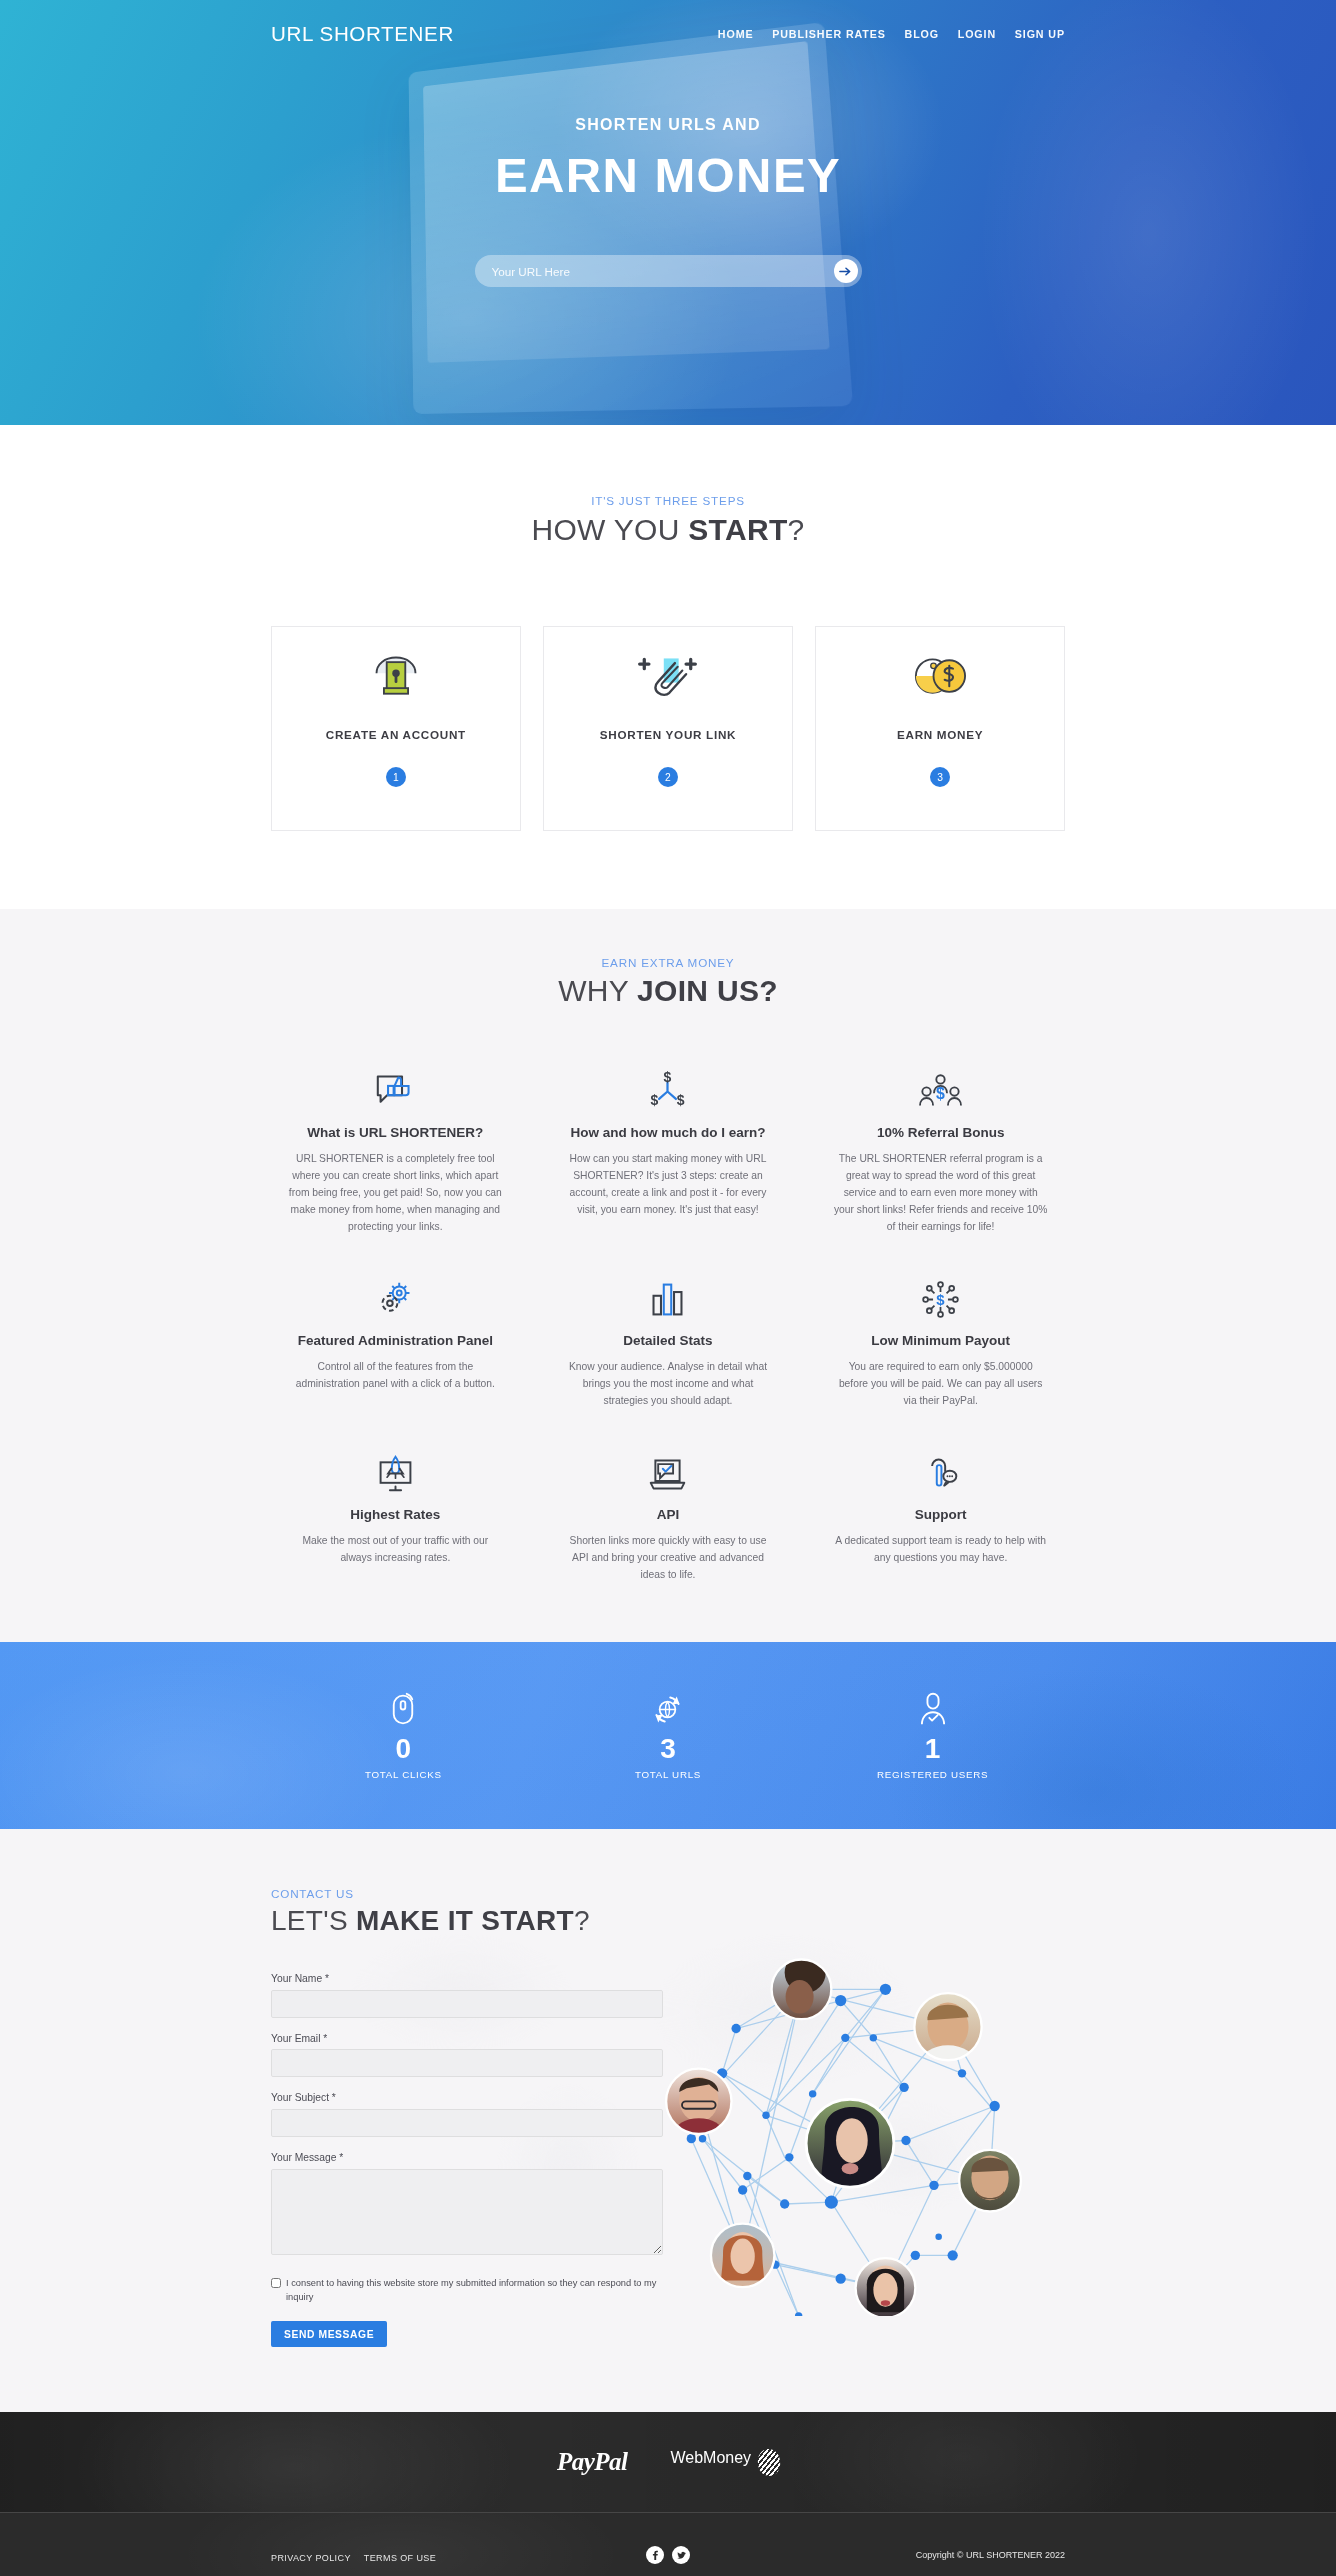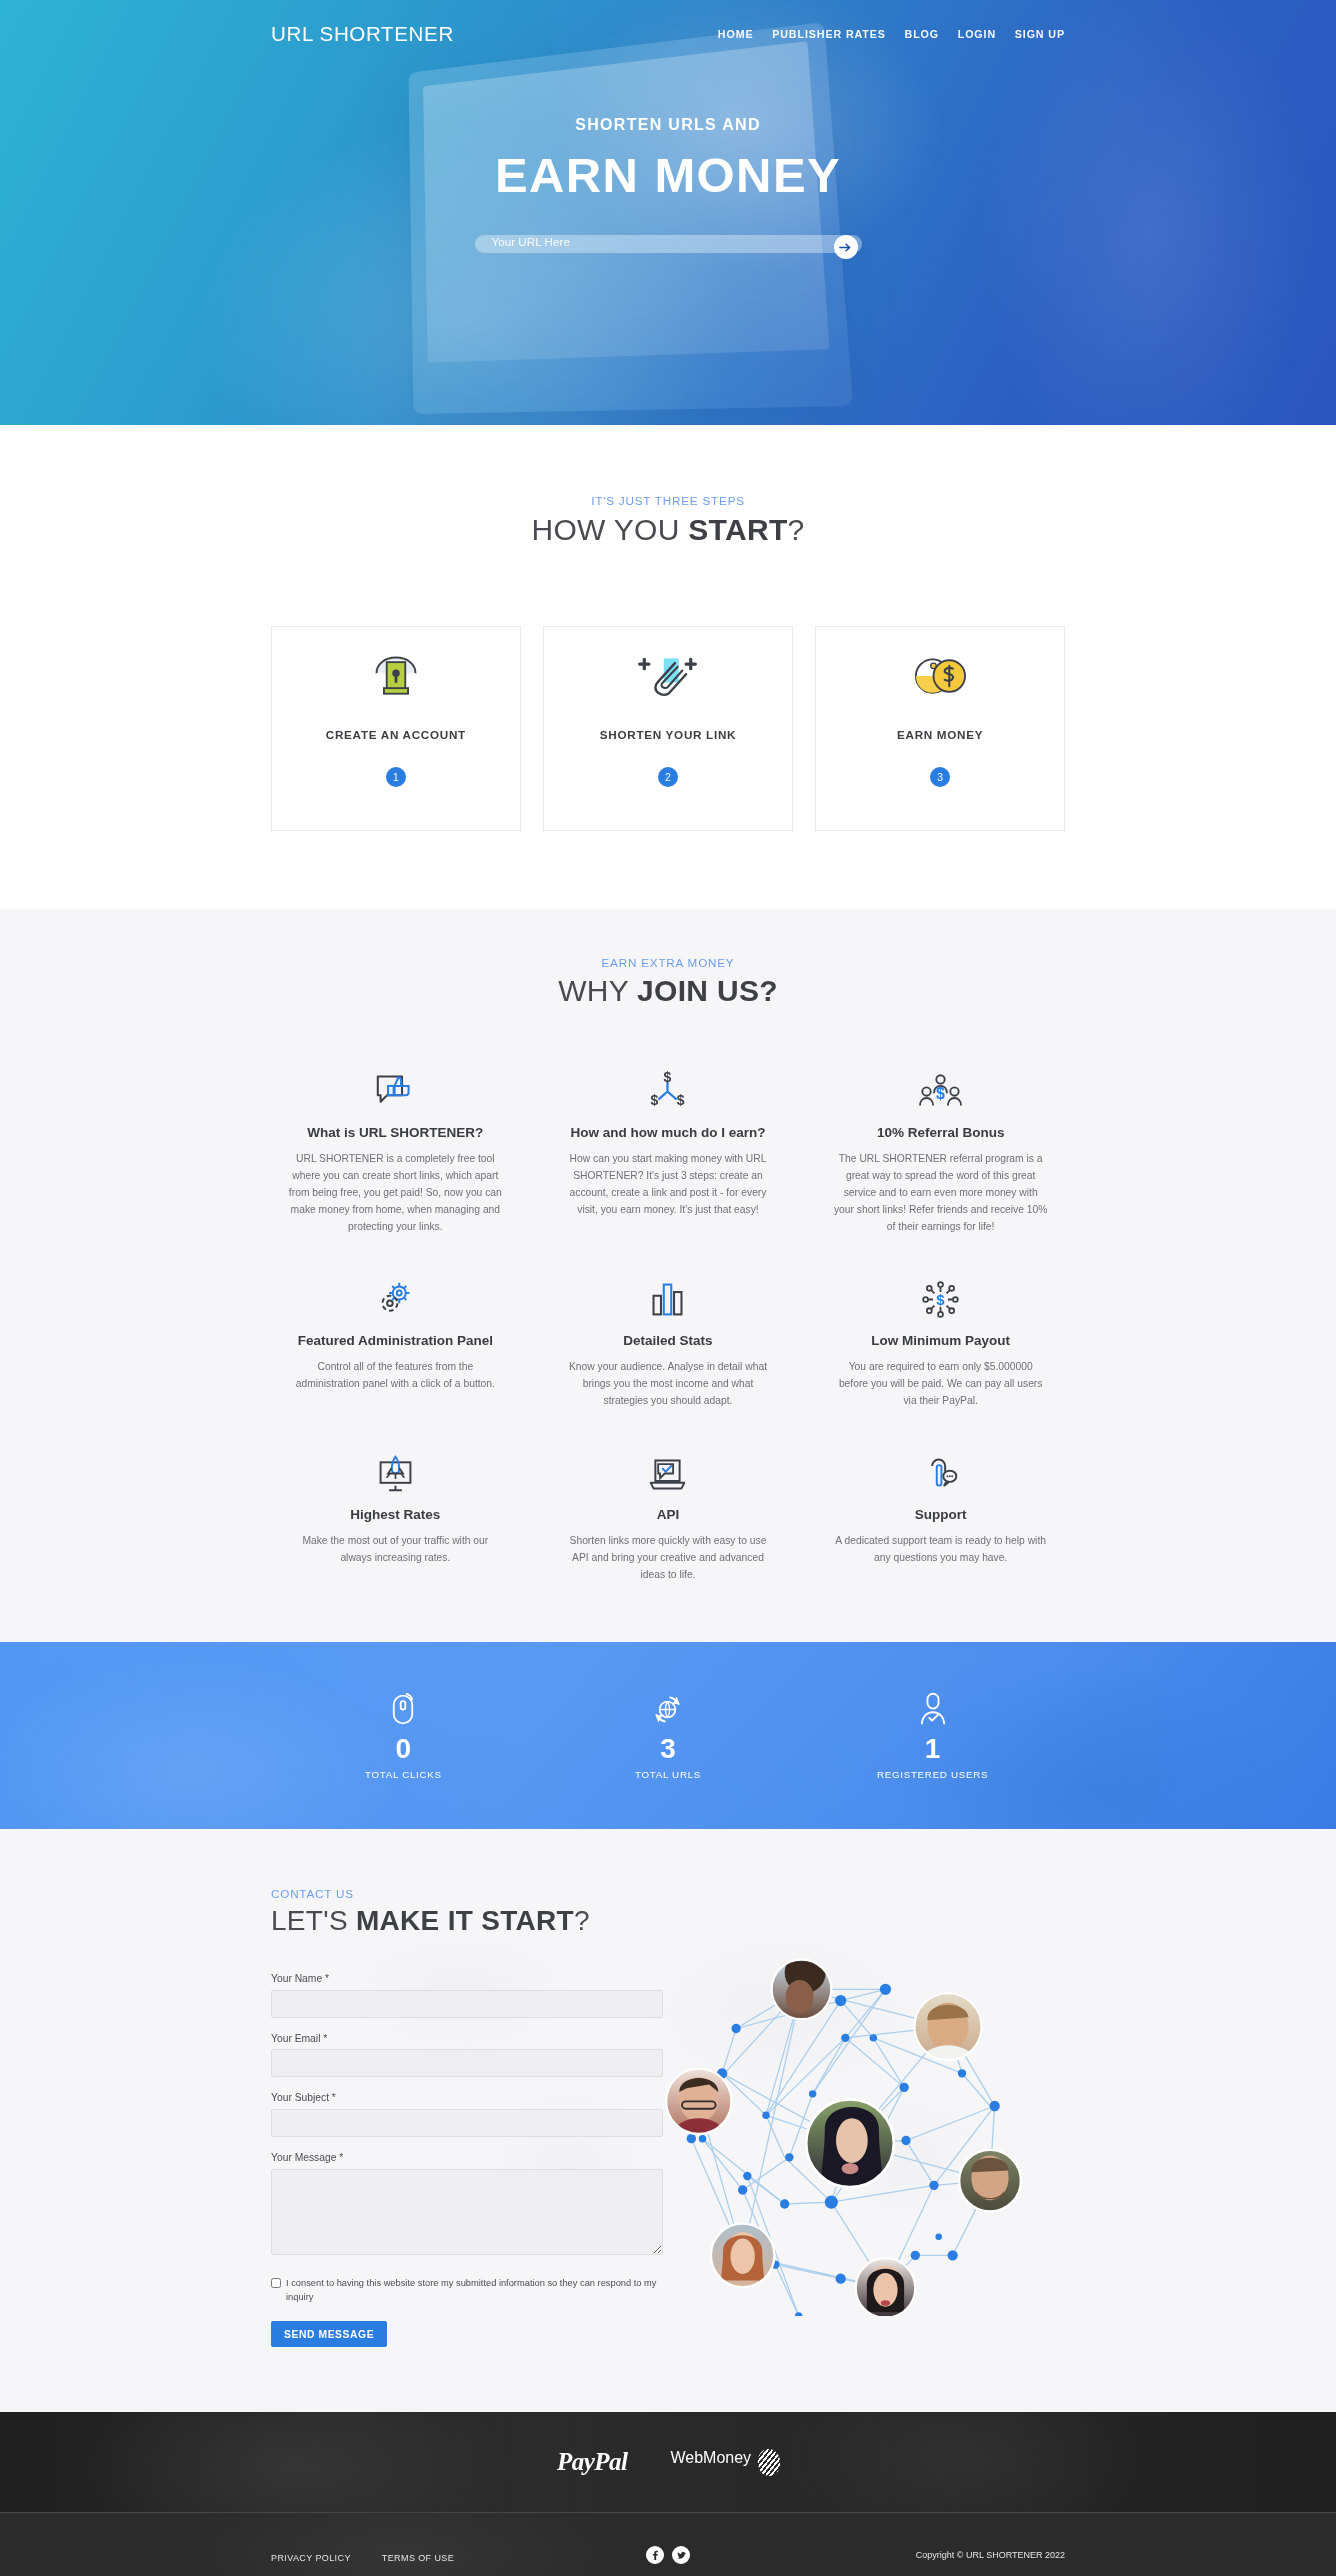--- a/index.html
+++ b/index.html
@@ -61,25 +61,25 @@
   .hero-center { text-align: center; margin-top: 70px; }
   .hero-sub {
     color:#fff; font-size: 16px; font-weight: 700; letter-spacing: 1.3px;
     text-transform: uppercase;
   }
   .hero-title {
     color:#fff; font-size: 49px; font-weight: 700; letter-spacing: 1.4px;
     margin-top: 13px; text-transform: uppercase;
   }
   .url-form {
-    margin: 32px auto 0;
-    width: 387px; height: 18px;
+    margin: 52px auto 0;
+    width: 387px; height: 32px;
     background: rgba(255,255,255,.36);
     border-radius: 17px;
-    display: flex; align-items: flex-start;
+    display: flex; align-items: center;
     padding-left: 17px; padding-right: 3.7px;
     position: relative;
   }
   .url-input {
     flex: 1; border: 0; outline: 0; background: transparent;
     font-family: "Liberation Sans", sans-serif;
     font-size: 11.7px; color: #fff;
   }
   .url-input::placeholder { color: rgba(255,255,255,.92); }
   .url-submit {
@@ -243,21 +243,21 @@
   .footer-bottom {
     position:relative; overflow:hidden;
     background:#2b2b2b; height: 84px;
     border-top: 0.9px solid rgba(255,255,255,.13);
     display:flex; align-items:center; padding: 0 271px;
   }
   .footer-bottom:before {
     content:""; position:absolute; inset:0;
     background: radial-gradient(ellipse 318px 112px at 30% 50%, rgba(255,255,255,.05), transparent 70%);
   }
-  .fb-left { position:relative; z-index:2; display:flex; gap:31px; flex:1;margin-top:6px; }
+  .fb-left { position:relative; z-index:2; display:flex; gap:13px; flex:1;margin-top:6px; }
   .fb-link {
     color:#e7e7e7; font-size: 9px; letter-spacing:0.4px; text-decoration:none; cursor:pointer;
     text-transform: uppercase;
   }
   .fb-mid { position:relative; z-index:2; display:flex; gap: 8.4px; }
   .soc {
     width: 18px; height:18px; border-radius:50%; background:#fff;
     display:flex; align-items:center; justify-content:center; cursor:pointer;
   }
   .fb-right { position:relative; z-index:2; flex:1; text-align:right; color:#e7e7e7; font-size: 9px; }

